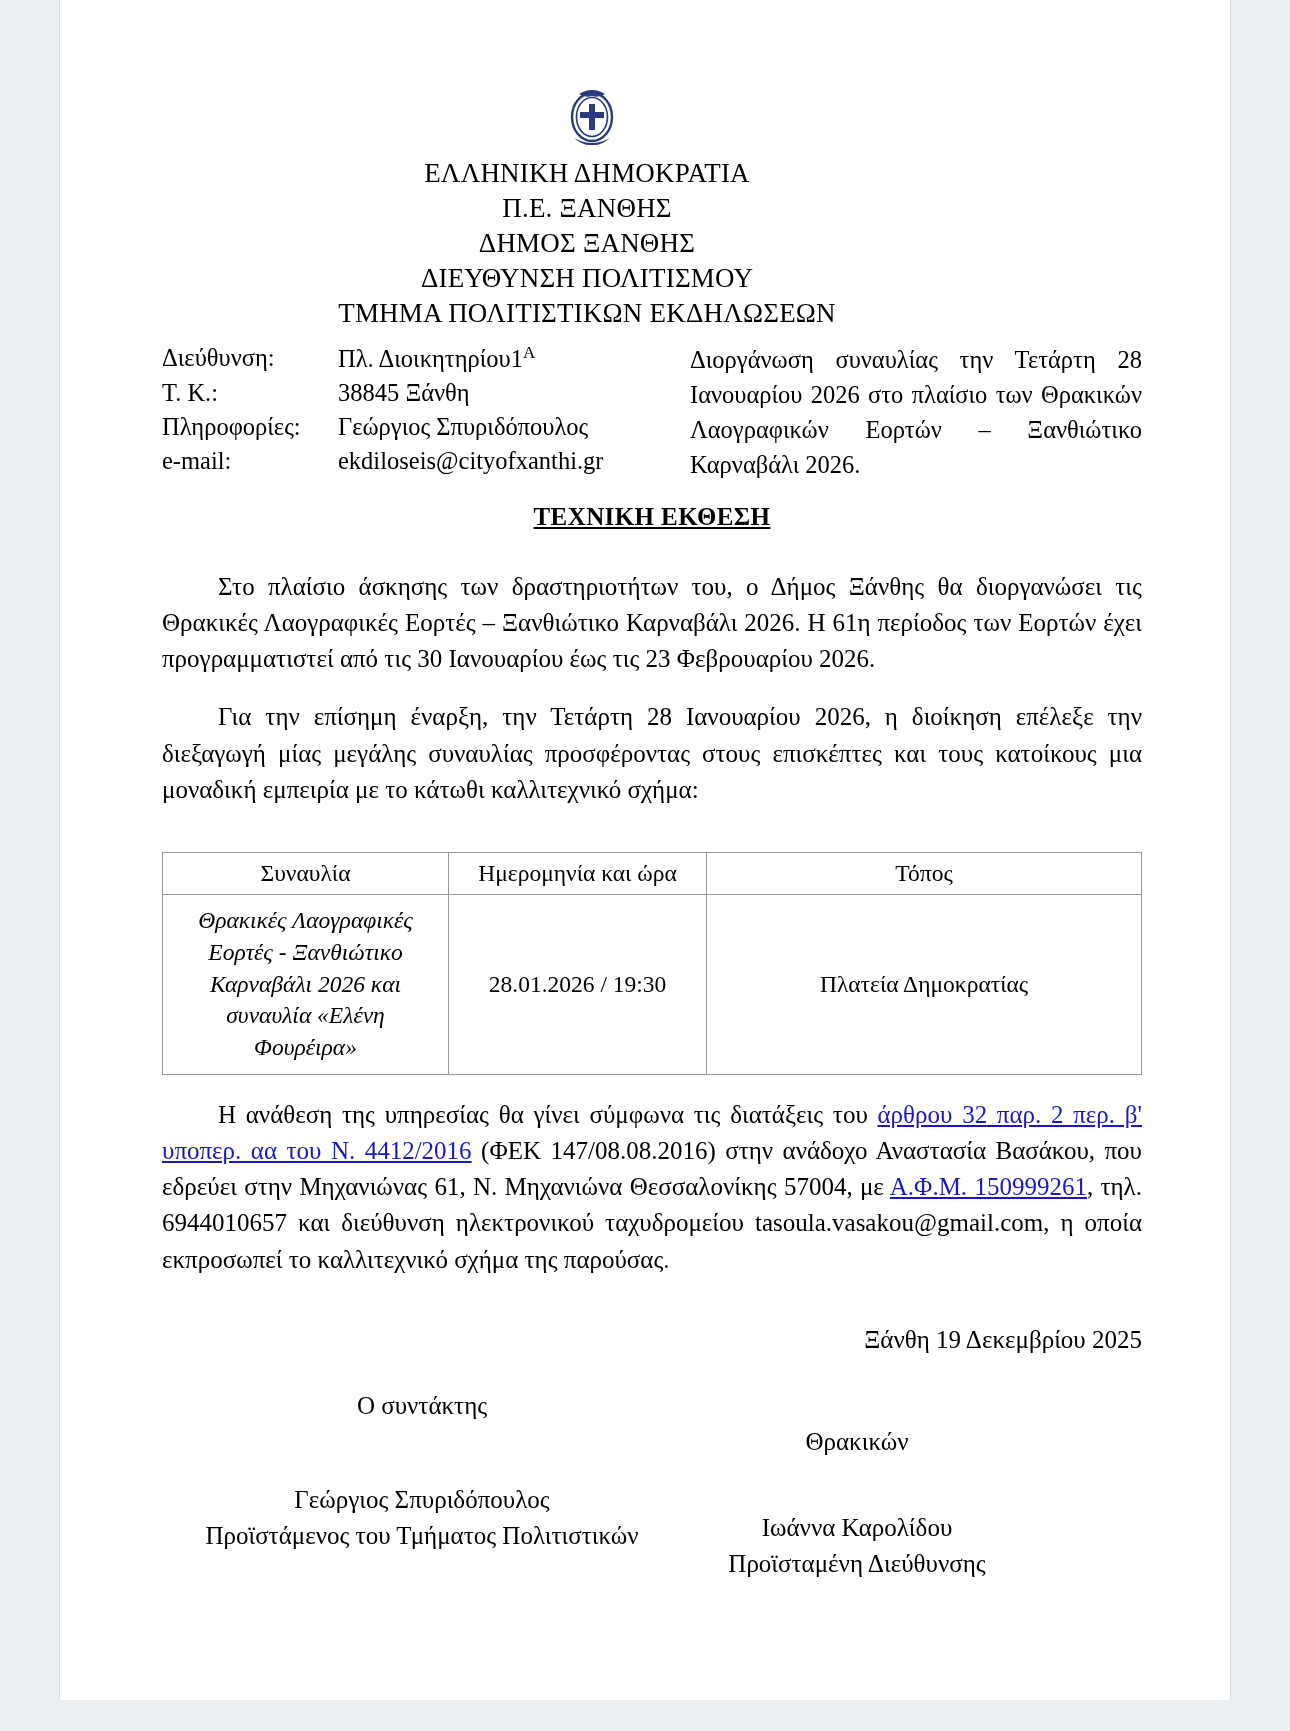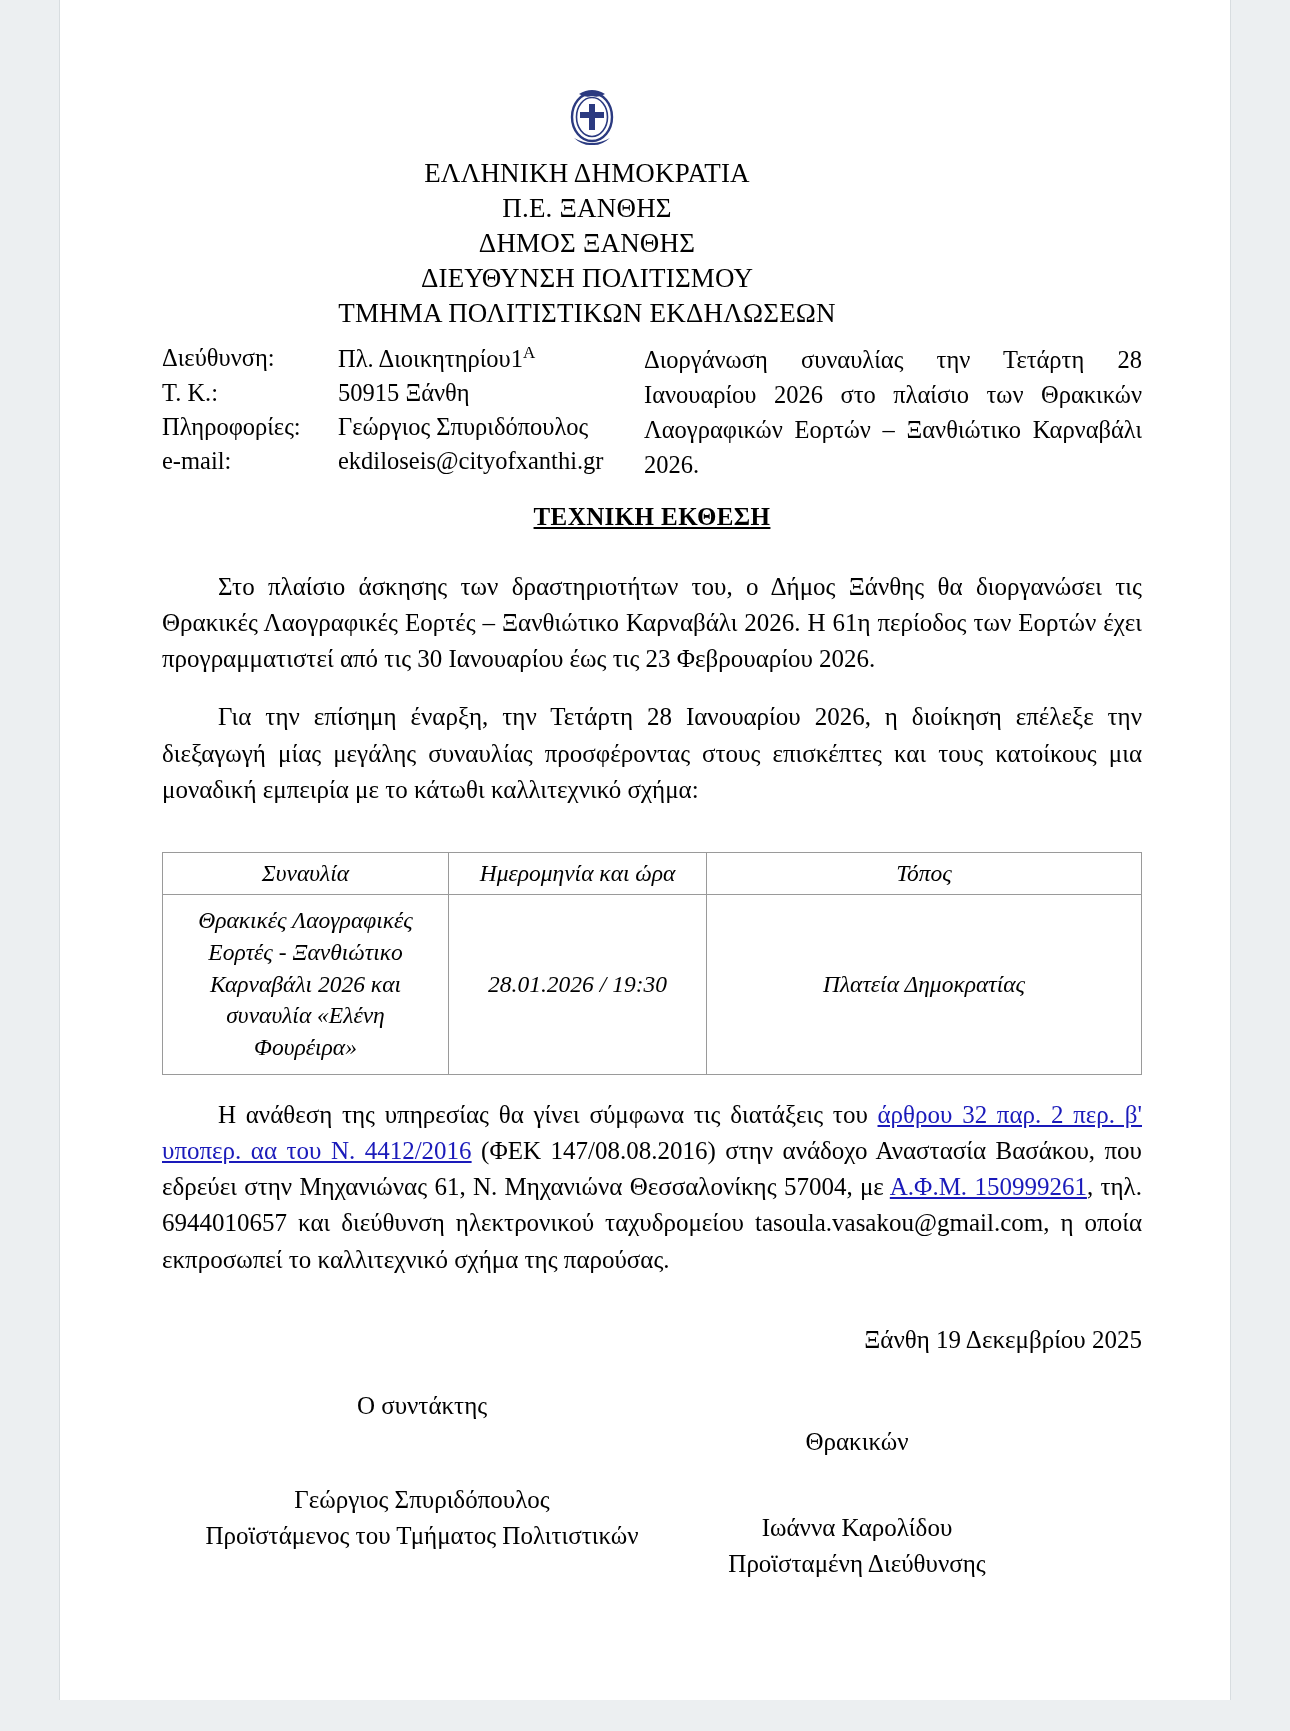--- a/index.html
+++ b/index.html
@@ -39,20 +39,21 @@
     line-height: 1.30;
   }
   .header-block div {
     font-size: 27px;
     letter-spacing: 0.2px;
     white-space: nowrap;
   }
   .info-row {
     display: flex;
     margin-top: 10px;
+    gap: 46px;
   }
   .info-left {
     width: 460px;
     flex: 0 0 460px;
   }
   .info-line {
     display: flex;
     font-size: 24.5px;
     line-height: 1.38;
   }
@@ -101,21 +102,20 @@
     margin-top: 44px;
     table-layout: fixed;
   }
   table.concert td, table.concert th {
     border: 1px solid #9a9a9a;
     padding: 7px 8px;
     font-size: 23.5px;
     text-align: center;
     vertical-align: middle;
     font-weight: normal;
-    font-style: italic;
   }
   table.concert th {
     font-size: 23.5px;
   }
   table.concert td.italic-cell {
     font-style: italic;
     line-height: 1.35;
     padding: 10px 10px;
   }
   .col1 { width: 29%; }
@@ -184,21 +184,21 @@
     </div>
 
     <div class="info-row">
       <div class="info-left">
         <div class="info-line">
           <span class="info-label">Διεύθυνση:</span>
           <span class="info-value"><span>Πλ. Διοικητηρίου1</span><span class="sup">Α</span></span>
         </div>
         <div class="info-line">
           <span class="info-label">Τ. Κ.:</span>
-          <span class="info-value">50915 Ξάνθη</span>
+          <span class="info-value">38845 Ξάνθη</span>
         </div>
         <div class="info-line">
           <span class="info-label">Πληροφορίες:</span>
           <span class="info-value">Γεώργιος Σπυριδόπουλος</span>
         </div>
         <div class="info-line">
           <span class="info-label">e-mail:</span>
           <span class="info-value">ekdiloseis@cityofxanthi.gr</span>
         </div>
       </div>

